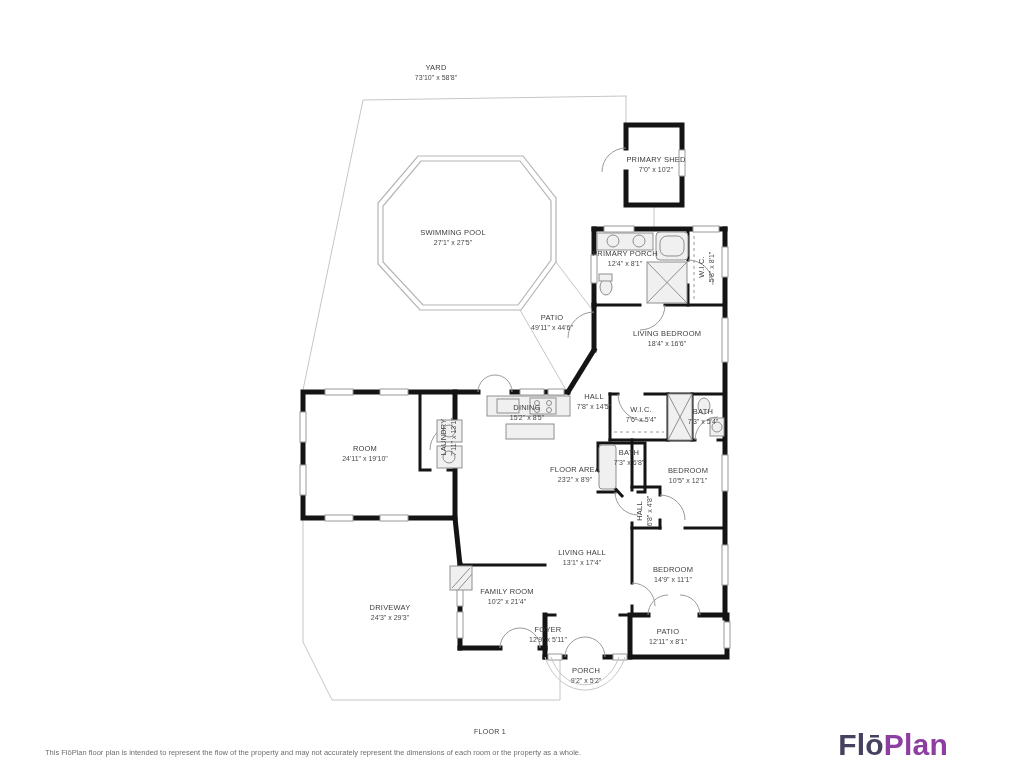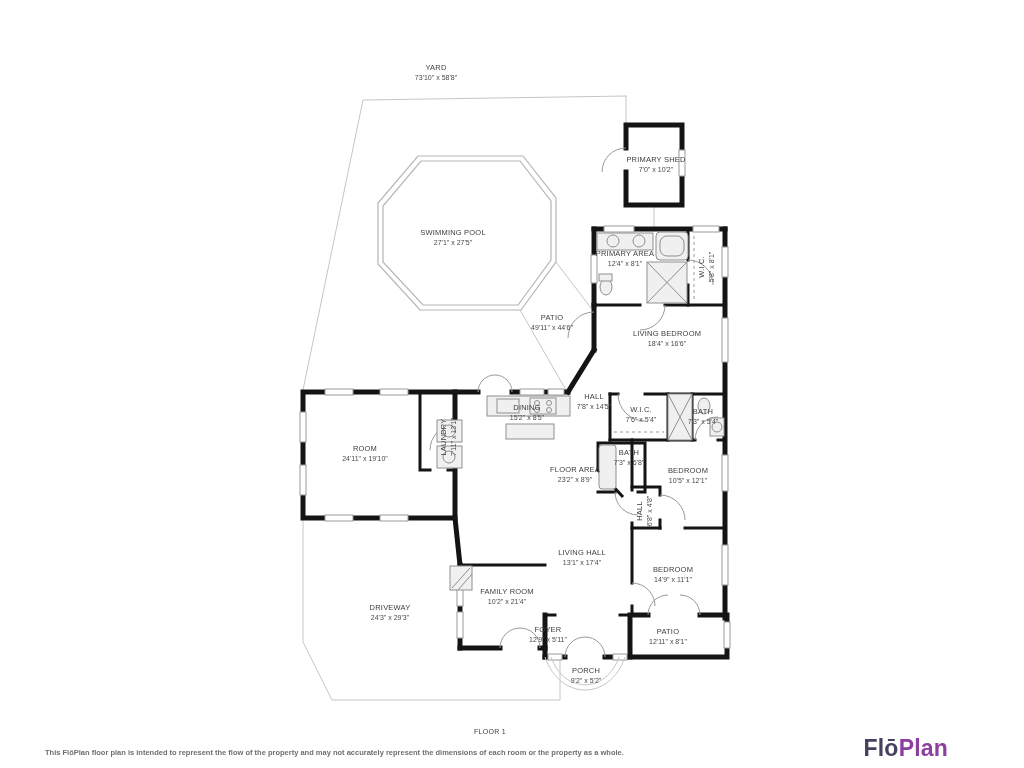--- a/index.html
+++ b/index.html
@@ -6,23 +6,23 @@
   #stage{position:relative;width:964px;height:768px;background:#ffffff;overflow:hidden;
          font-family:"Liberation Sans",sans-serif;}
   #plan-svg{position:absolute;left:0;top:0;}
   .lbl{position:absolute;transform:translate(-50%,-50%);display:flex;flex-direction:column;
        align-items:center;text-align:center;color:#3c3c3c;white-space:nowrap;line-height:1.3;}
   .lbl .nm{font-size:7.5px;letter-spacing:.2px;}
   .lbl .dm{font-size:7px;color:#4a4a4a;}
   .lbl.rot{transform:translate(-50%,-50%) rotate(-90deg);}
   #floor-label{position:absolute;left:490px;top:731px;transform:translate(-50%,-50%);
        font-size:7px;color:#3c3c3c;letter-spacing:.3px;}
-  #footer{position:absolute;left:35px;top:748px;width:950px;font-size:7.5px;color:#6e6e6e;line-height:1.45;font-weight:bold;}
+  #footer{position:absolute;left:35px;top:748px;width:950px;font-size:7.5px;color:#6e6e6e;line-height:1.45;}
   #footer .l1{padding-left:10px;}
-  #logo{position:absolute;right:16px;bottom:6px;font-size:23px;font-weight:600;letter-spacing:.2px;}
+  #logo{position:absolute;right:16px;bottom:6px;font-size:30px;font-weight:600;letter-spacing:.2px;}
   
   .wall{stroke:#141414;stroke-width:5;fill:none;stroke-linecap:square;}
   .iwall{stroke:#141414;stroke-width:3;fill:none;stroke-linecap:square;}
   .thin{stroke:#c6c6c6;stroke-width:1;fill:none;}
   .pool{stroke:#b5b5b5;stroke-width:1.2;fill:none;}
   .door{stroke:#9a9a9a;stroke-width:1;fill:none;}
   .win{fill:#ffffff;stroke:#9a9a9a;stroke-width:1;}
   .fix{fill:#f0f0f0;stroke:#8f8f8f;stroke-width:1;}
   .fixl{stroke:#8f8f8f;stroke-width:1;fill:none;}
   .dash{stroke:#9a9a9a;stroke-width:1;fill:none;stroke-dasharray:3 3;}
@@ -173,21 +173,21 @@
     </div>
   <div class="lbl" style="left:453px;top:237px">
       <span class="nm">SWIMMING POOL</span>
       <span class="dm">27'1" x 27'5"</span>
     </div>
   <div class="lbl" style="left:656px;top:164px">
       <span class="nm">PRIMARY SHED</span>
       <span class="dm">7'0" x 10'2"</span>
     </div>
   <div class="lbl" style="left:625px;top:258px">
-      <span class="nm">PRIMARY AREA</span>
+      <span class="nm">PRIMARY PORCH</span>
       <span class="dm">12'4" x 8'1"</span>
     </div>
   <div class="lbl rot" style="left:706px;top:267px">
       <span class="nm">W.I.C.</span>
       <span class="dm">5'8" x 8'1"</span>
     </div>
   <div class="lbl" style="left:667px;top:338px">
       <span class="nm">LIVING BEDROOM</span>
       <span class="dm">18'4" x 16'6"</span>
     </div>

